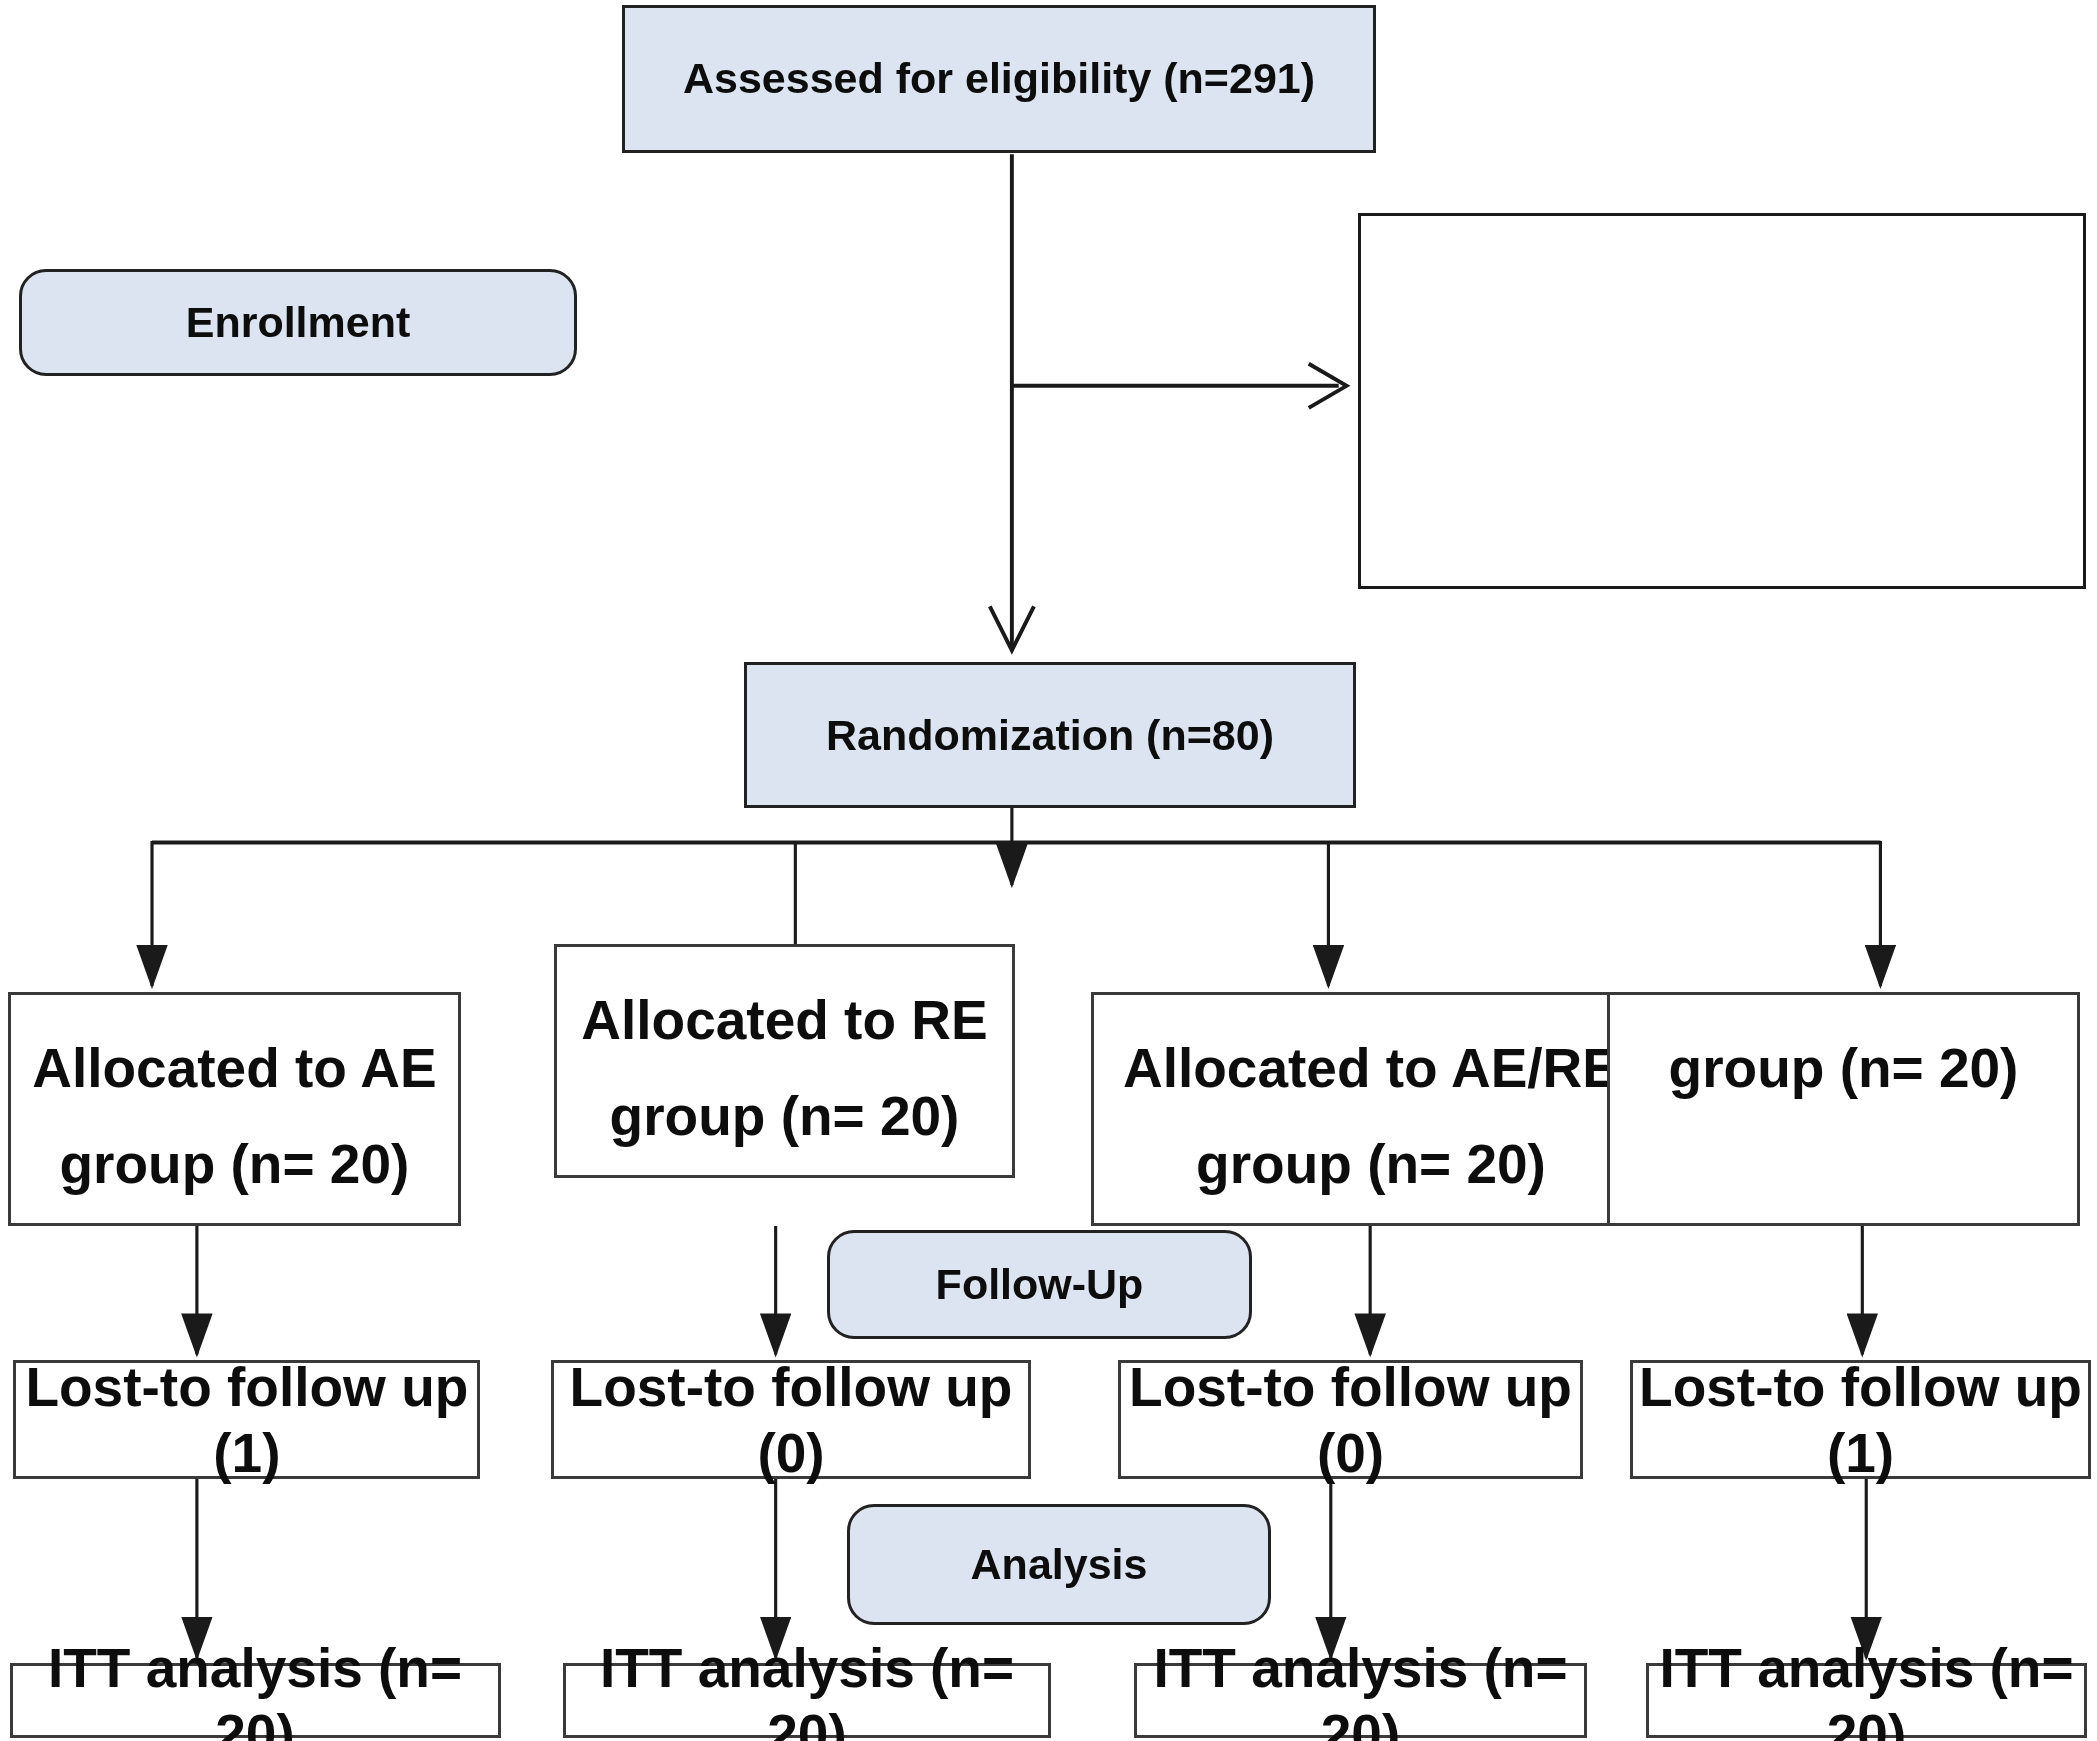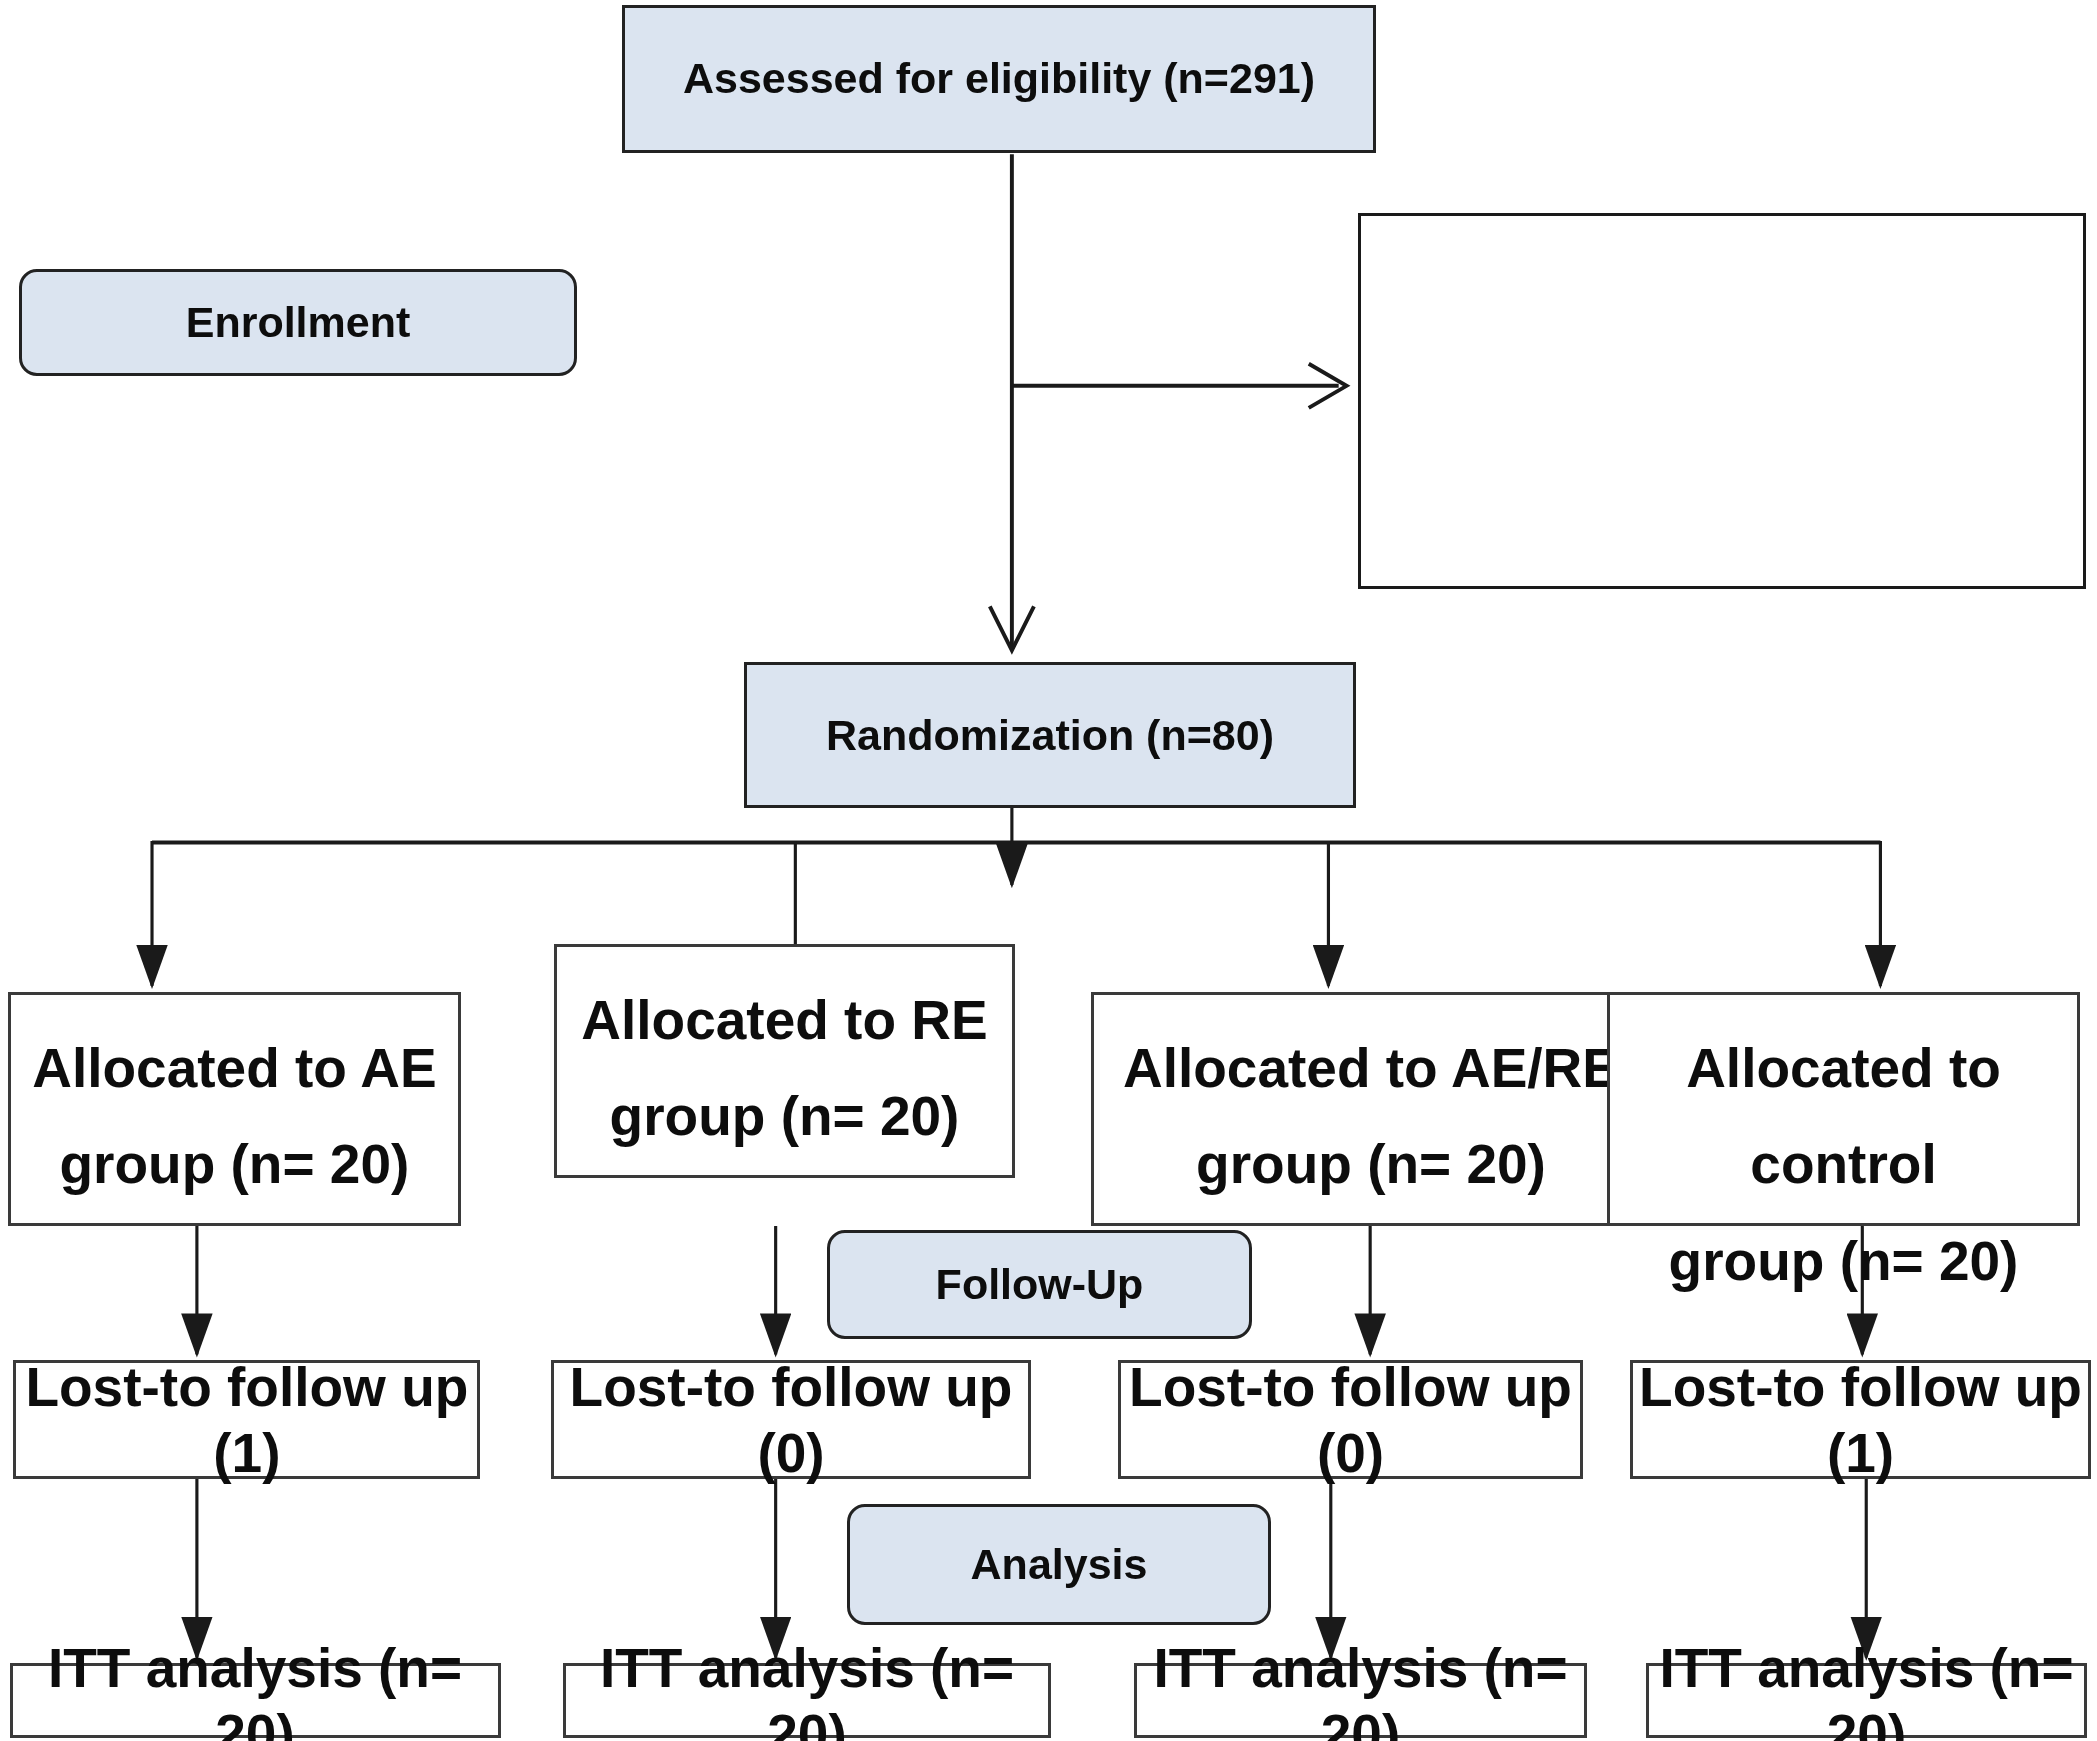--- a/index.html
+++ b/index.html
@@ -30,21 +30,21 @@
     align-items: center;
     justify-content: center;
     text-align: center;
   }
   .blue {
     background: #dbe4f0;
     border: 3.9px solid #222222;
     font-weight: bold;
     font-size: 43px;
   }
-  .rounded { border-radius: 18px; }
+  .rounded { border-radius: 27px; }
   .white {
     background: #ffffff;
     border: 3.2px solid #3a3a3a;
     font-size: 55px;
     font-weight: bold;
   }
   .alloc {
     justify-content: flex-start;
     padding-top: 25px;
     line-height: 1.75;
@@ -127,21 +127,20 @@
   </div>
   <div class="box white alloc" style="left:554px; top:944px; width:461px; height:234px;">
     <span class="node-line">Allocated to RE</span>
     <span class="node-line">group (n= 20)</span>
   </div>
   <div class="box white alloc" style="left:1091px; top:992px; width:560px; height:234px;">
     <span class="node-line">Allocated to AE/RE</span>
     <span class="node-line">group (n= 20)</span>
   </div>
   <div class="box white alloc" style="left:1607px; top:992px; width:473px; height:234px;">
-    <span class="node-line">Allocated to control</span>
     <span class="node-line">group (n= 20)</span>
   </div>
 
   <div class="box blue rounded" style="left:827px; top:1230px; width:425px; height:109px;">
     <span>Follow-Up</span>
   </div>
 
   <div class="box white single" style="left:13.4px; top:1360px; width:467px; height:119px;">
     <span>Lost-to follow up (1)</span>
   </div>

